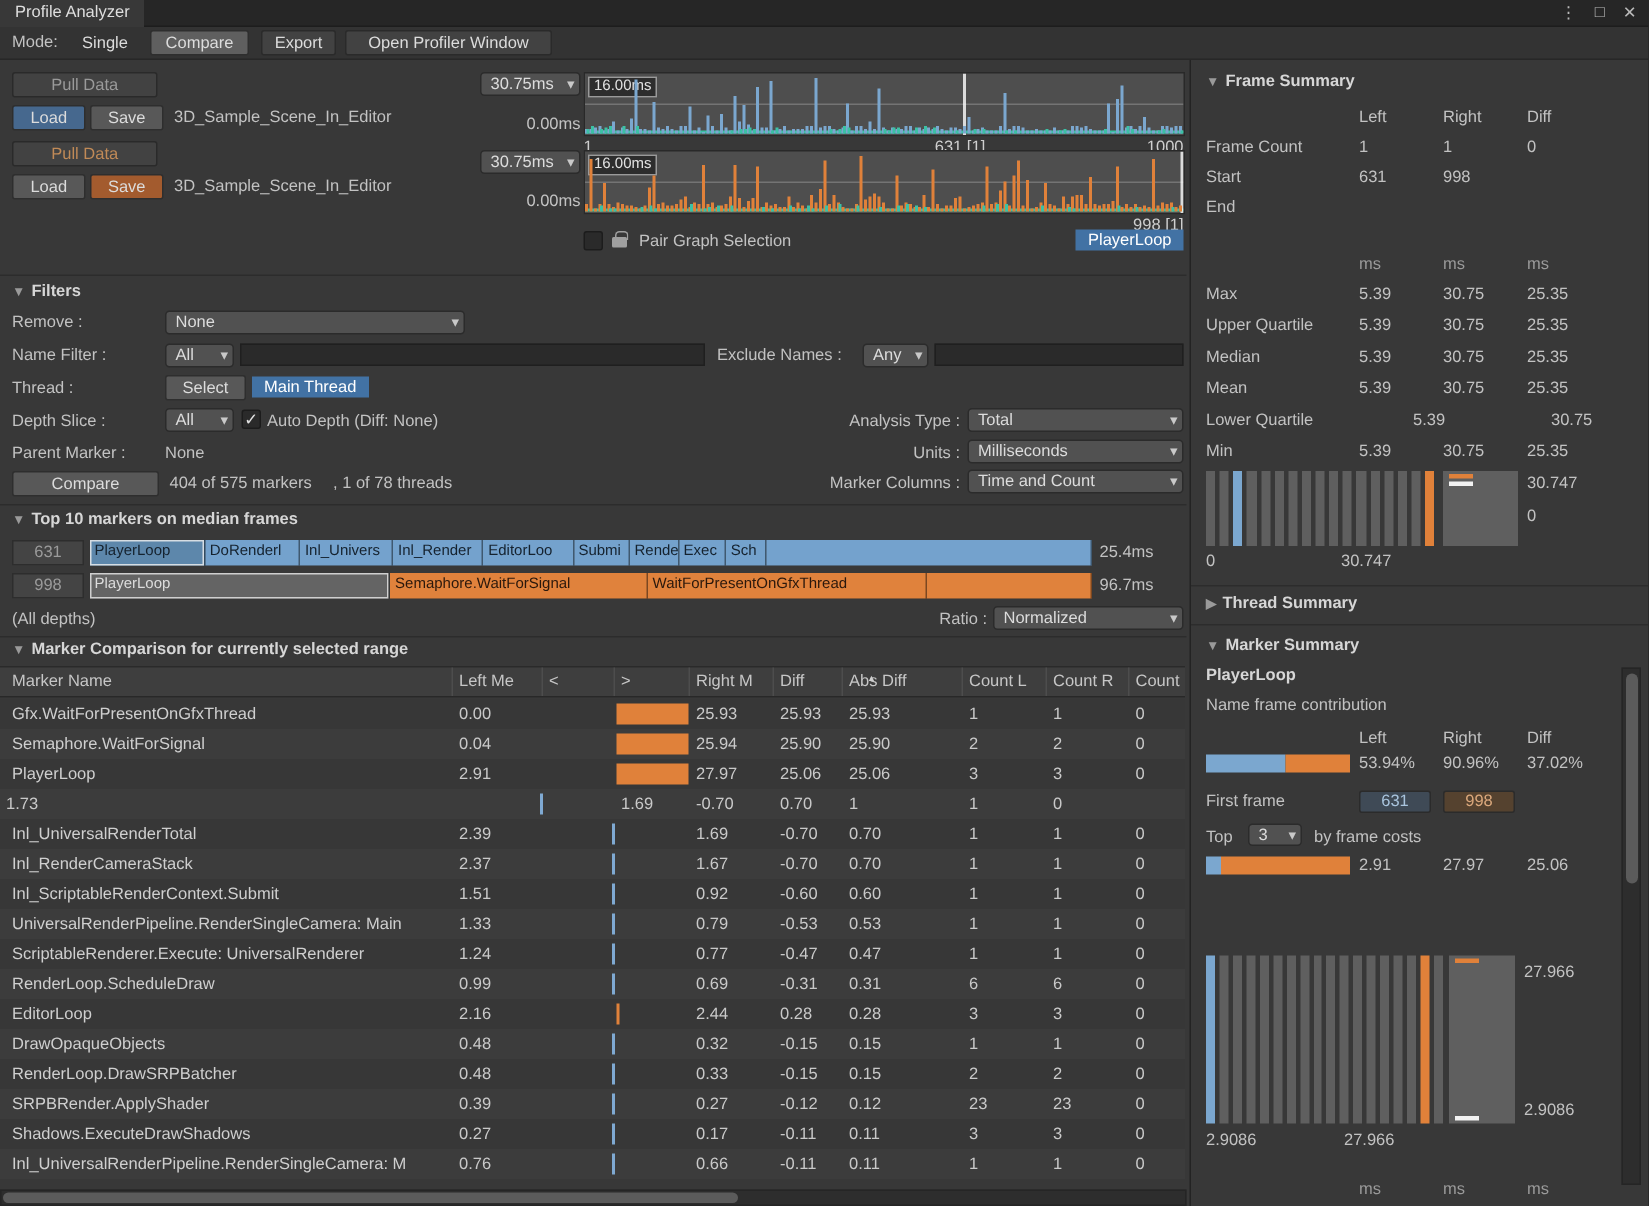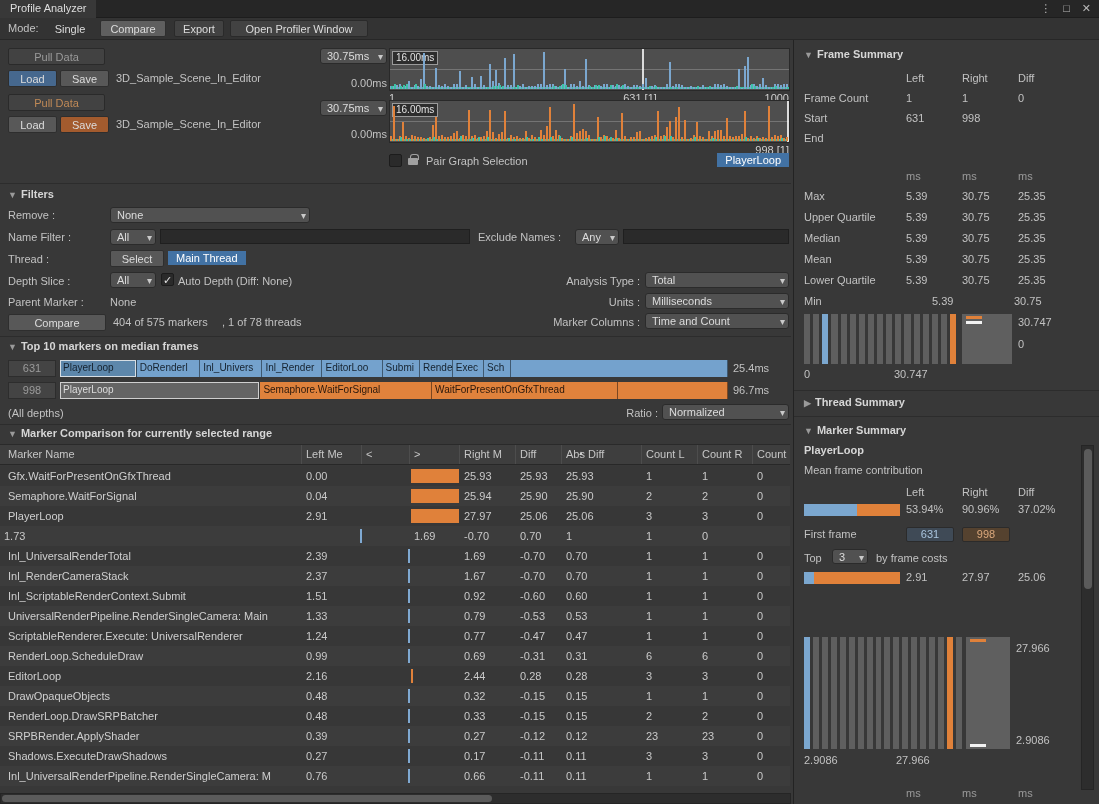--- a/index.html
+++ b/index.html
@@ -917,27 +917,27 @@
           <span>5.39</span>
           <span>30.75</span>
           <span>25.35</span>
         </div>
         <div class="rrow" style="height: 21px; line-height: 21px;">
           <span>Mean</span>
           <span>5.39</span>
           <span>30.75</span>
           <span>25.35</span>
         </div>
-        <div class="rrow" style="height: 21px; line-height: 21px;">
+        <div class="rrow" style="height: 21px; line-height: 21px; gap: 36px;">
           <span>Lower Quartile</span>
           <span>5.39</span>
           <span>30.75</span>
           <span>25.35</span>
         </div>
-        <div class="rrow" style="height: 21px; line-height: 21px; gap: 26px;">
+        <div class="rrow" style="height: 21px; line-height: 21px;">
           <span>Min</span>
           <span>5.39</span>
           <span>30.75</span>
           <span>25.35</span>
         </div>
       </div>
 
     <div class="hist" id="frame-hist" style="left:10px;top:274px;width:152px;height:50px">
         <i class="gray"></i>
         <i class="gray"></i>
@@ -965,21 +965,21 @@
     <span class="lbl" style="left:224px;top:298px">0</span>
     <span class="lbl" style="left:10px;top:328px">0</span>
     <span class="lbl" style="left:100px;top:328px">30.747</span>
 
     <div class="hr" style="left:0;top:350px;width:306px"></div>
     <div class="lbl b" style="left:10px;top:356px"><span class="fo">▶</span><span>Thread Summary</span></div>
     <div class="hr" style="left:0;top:376px;width:306px"></div>
 
     <div class="lbl b" style="left:10px;top:384px"><span class="fo">▼</span><span>Marker Summary</span></div>
     <span class="lbl b" style="left:10px;top:404px">PlayerLoop</span>
-    <span class="lbl" style="left:10px;top:424px">Mean frame contribution</span>
+    <span class="lbl" style="left:10px;top:424px">Name frame contribution</span>
 
     <div class="rowsbox" style="top:442px">
       <div class="rrow" style="height:20px;line-height:20px">
         <span></span>
         <span>Left</span>
         <span>Right</span>
         <span>Diff</span>
       </div>
     </div>
 

